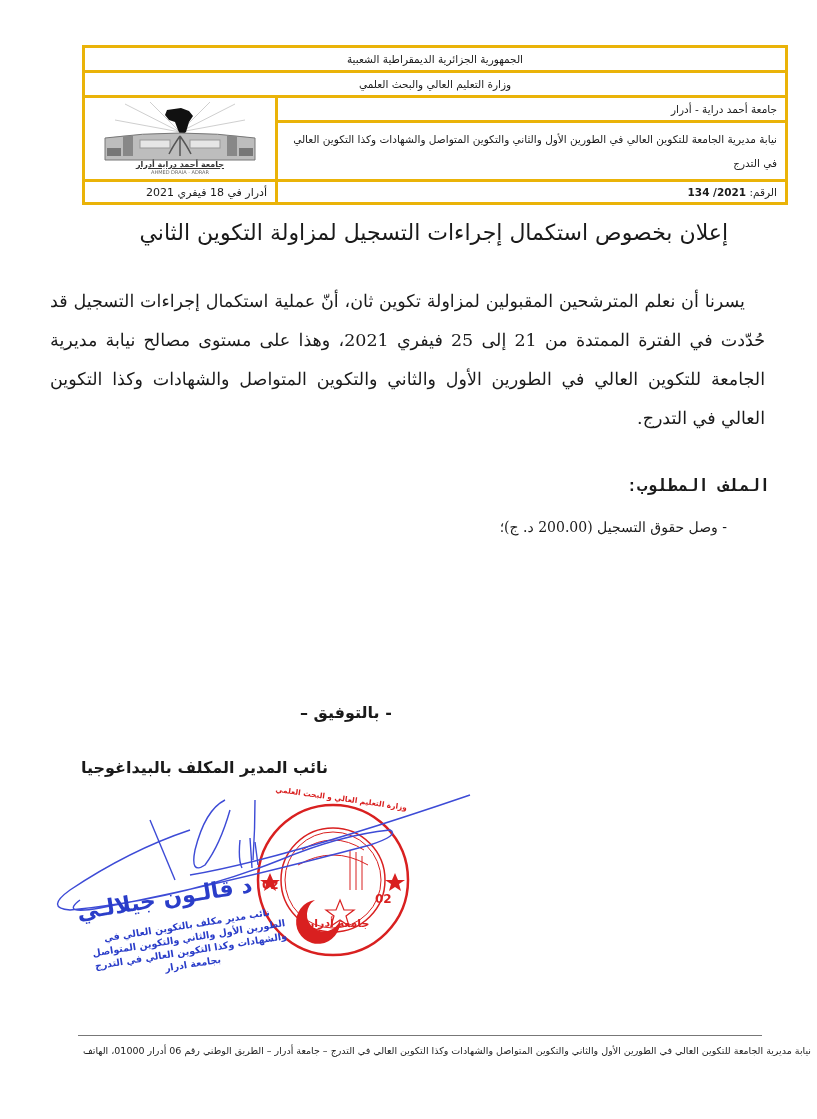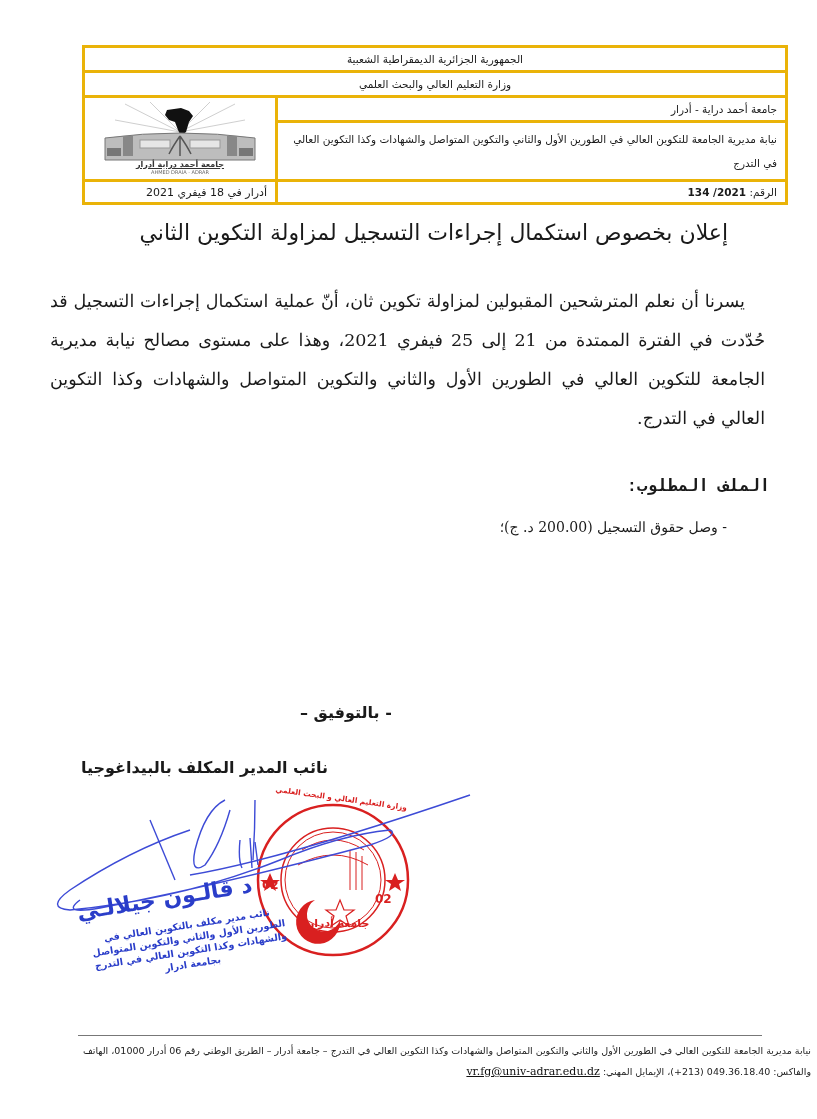--- a/index.html
+++ b/index.html
@@ -168,17 +168,13 @@
   <div class="stamp-label" style="left:268px; top:127px; font-size:11px; direction:rtl;">جامعة أدرار</div>
   <div class="stamp-label" style="left:235px; top:4px; font-size:7.5px; direction:rtl; transform:rotate(8deg);">وزارة التعليم العالي و البحث العلمي</div>
 </div>
 
 <div class="sig-name">د قالـون جيلالـي</div>
 <div class="sig-title">نائب مدير مكلف بالتكوين العالي في الطورين الأول والثاني والتكوين المتواصل والشهادات وكذا التكوين العالي في التدرج بجامعة ادرار</div>
 
 <div class="footer-line"></div>
 <div class="footer">
   <div>نيابة مديرية الجامعة للتكوين العالي في الطورين الأول والثاني والتكوين المتواصل والشهادات وكذا التكوين العالي في التدرج – جامعة أدرار – الطريق الوطني رقم 06 أدرار 01000، الهاتف</div>
-  <div>
-    <span>والفاكس: 049.36.18.40 (213+)، الإيمايل المهني:</span>
-    <span class="email">vr.fg@univ-adrar.edu.dz</span>
-  </div>
 </div>
 
 </body></html>

